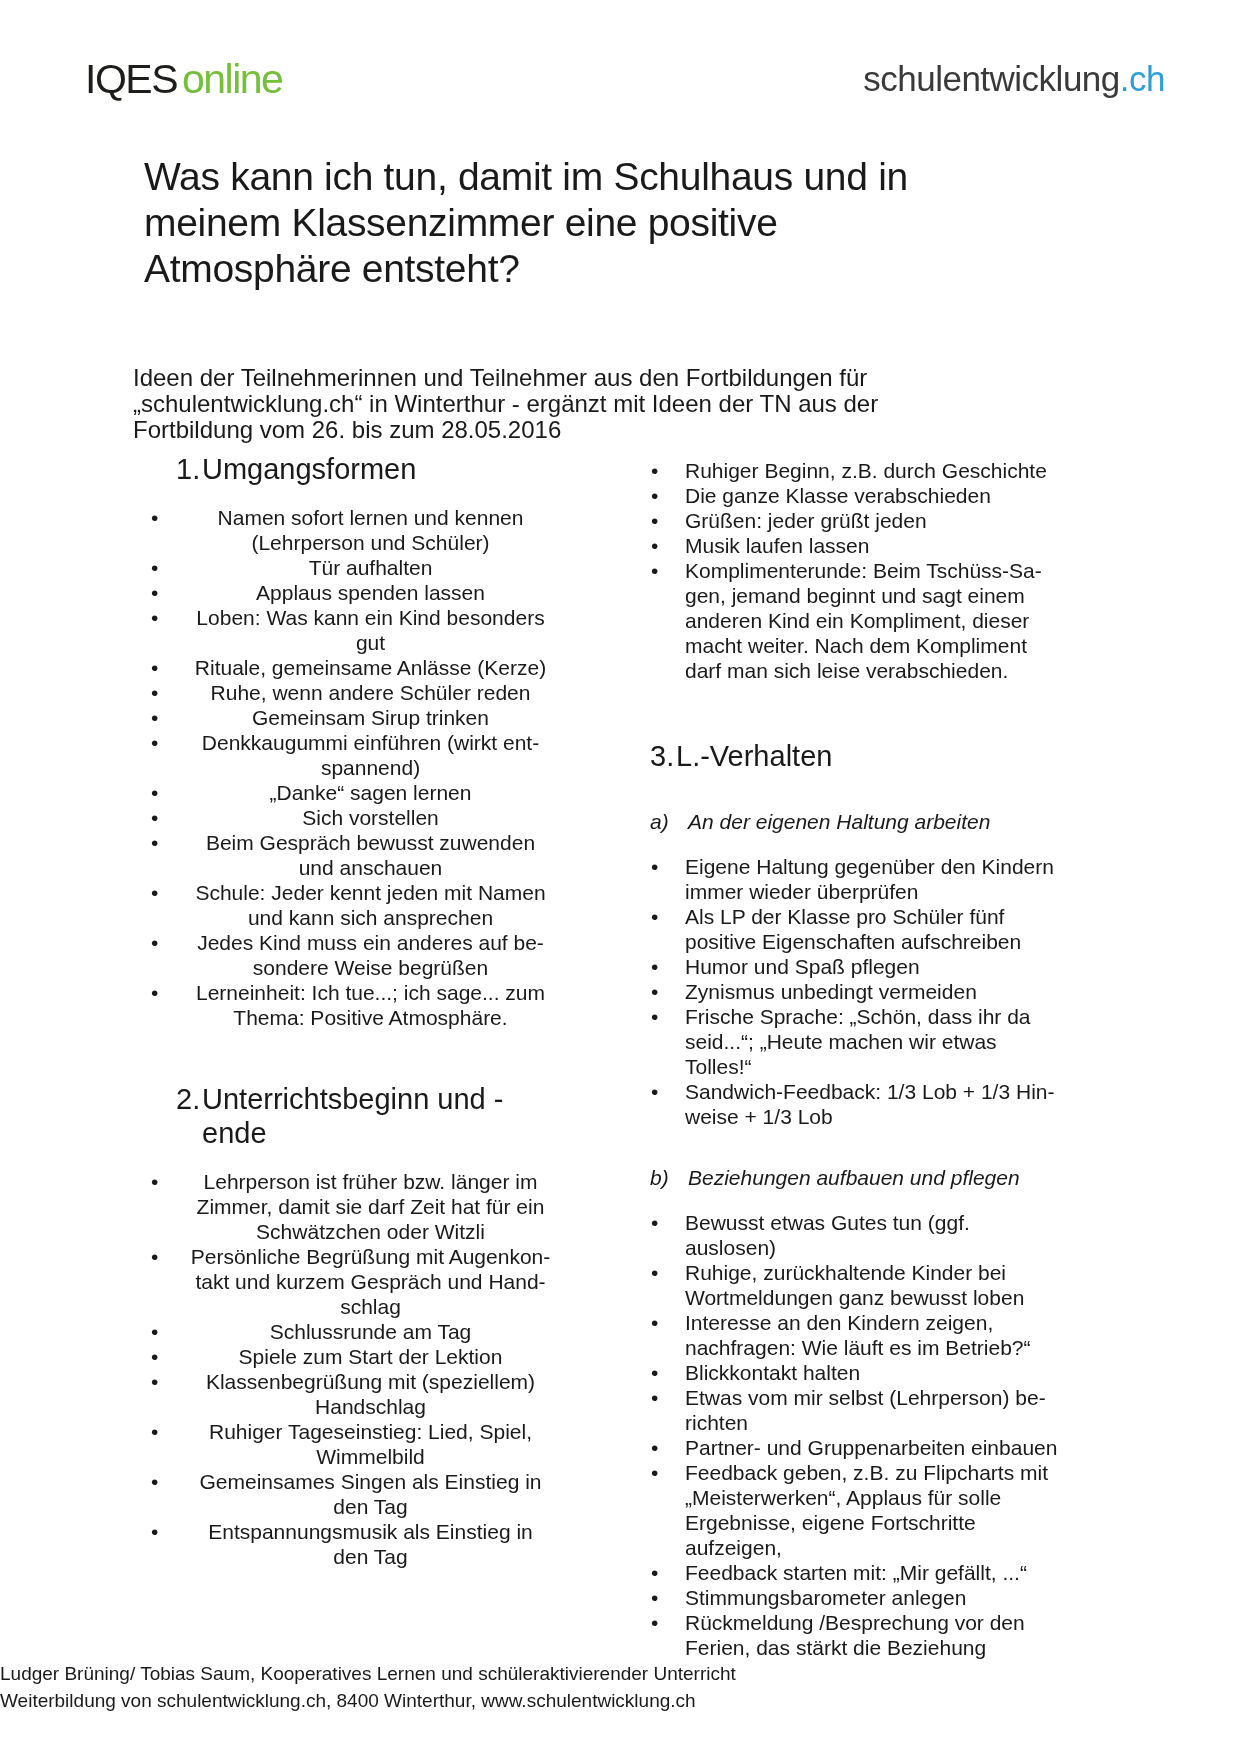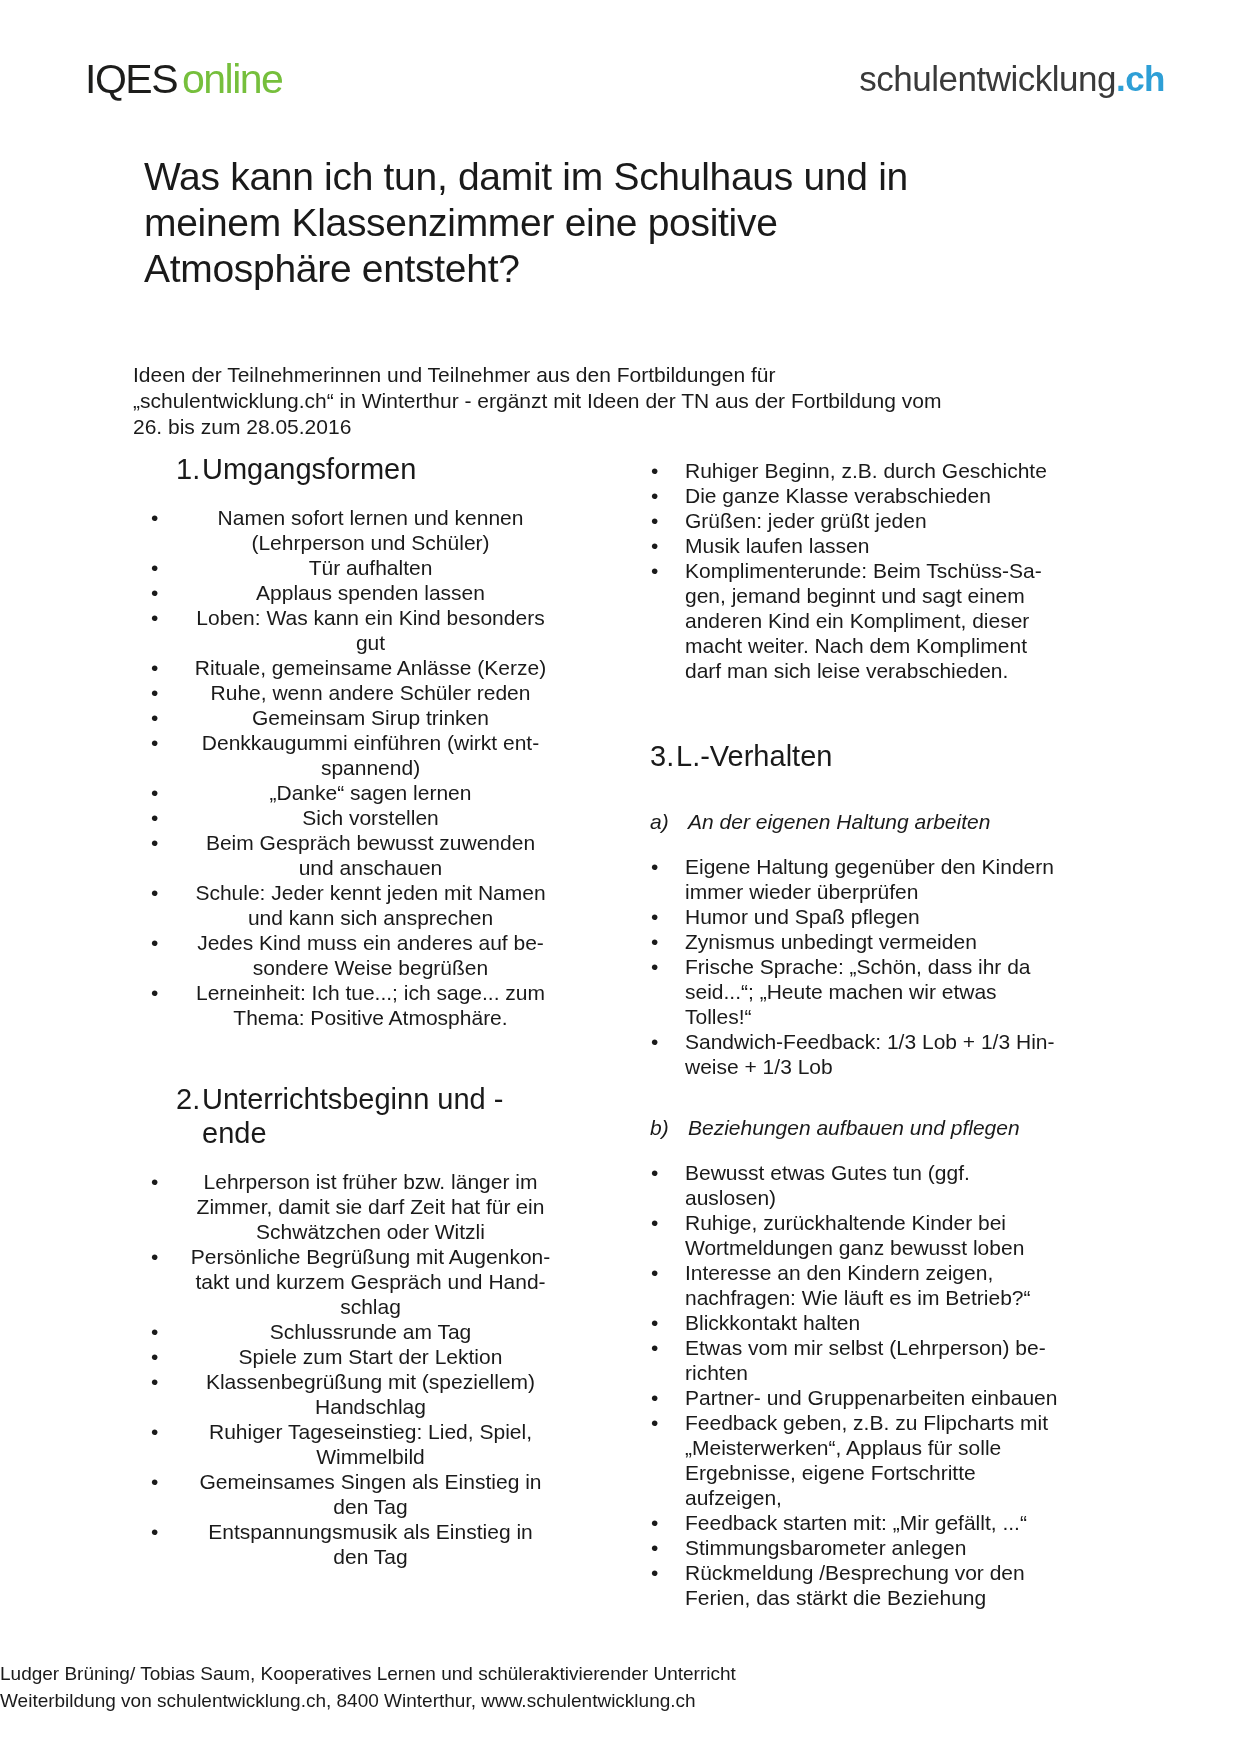--- a/index.html
+++ b/index.html
@@ -5,25 +5,25 @@
   html,body{margin:0;padding:0;background:#ffffff;}
   body{font-family:"Liberation Sans", sans-serif;color:#1a1a1a;}
   .page{position:relative;width:1240px;height:1754px;background:#fff;overflow:hidden;}
 
   
   .header{position:absolute;left:85px;top:58px;width:1080px;display:flex;justify-content:space-between;align-items:flex-end;}
   .logo-iqes{font-size:41px;letter-spacing:-1.5px;line-height:42px;}
   .logo-iqes .dark{color:#1d1d1b;}
   .logo-iqes .green{color:#76bf3c;margin-left:5px;}
   .logo-se{font-size:35px;line-height:42px;color:#3a3a3a;letter-spacing:-0.5px;}
-  .logo-se .blue{color:#2e9fd6;font-weight:bold;}
+  .logo-se .blue{color:#2e9fd6;}
 
   
   .doc-title{position:absolute;left:144px;top:128px;width:810px;font-size:39px;line-height:46px;font-weight:400;letter-spacing:-0.3px;}
-  .intro{position:absolute;left:133px;top:341px;width:840px;font-size:21px;line-height:26px;}
+  .intro{position:absolute;left:133px;top:341px;width:840px;font-size:24px;line-height:26px;}
 
   
   .columns{position:absolute;left:133px;top:452px;width:940px;display:flex;align-items:flex-start;}
   .col-left{width:420px;}
   .col-right{width:410px;margin-left:97px;}
 
   h2.sec{margin:0;font-size:29px;line-height:34px;font-weight:400;display:flex;}
   .col-left h2.sec{padding-left:43px;}
   h2.sec .num{flex:0 0 26px;}
   .col-left .sec2{margin-top:52px;}
@@ -113,20 +113,21 @@
         <span class="num">3.</span>
         <span>L.-Verhalten</span>
       </h2>
 
       <h3 class="sub">
         <span class="lab">a)</span>
         <span>An der eigenen Haltung arbeiten</span>
       </h3>
       <ul class="bullets">
           <li>Eigene Haltung gegenüber den Kindern immer wieder überprüfen</li>
+          <li>Als LP der Klasse pro Schüler fünf positive Eigenschaften aufschreiben</li>
           <li>Humor und Spaß pflegen</li>
           <li>Zynismus unbedingt vermeiden</li>
           <li>Frische Sprache: „Schön, dass ihr da seid...“; „Heute machen wir etwas Tolles!“</li>
           <li>Sandwich-Feedback: 1/3 Lob + 1/3 Hin­weise + 1/3 Lob</li>
         </ul>
 
       <h3 class="sub">
         <span class="lab">b)</span>
         <span>Beziehungen aufbauen und pflegen</span>
       </h3>

